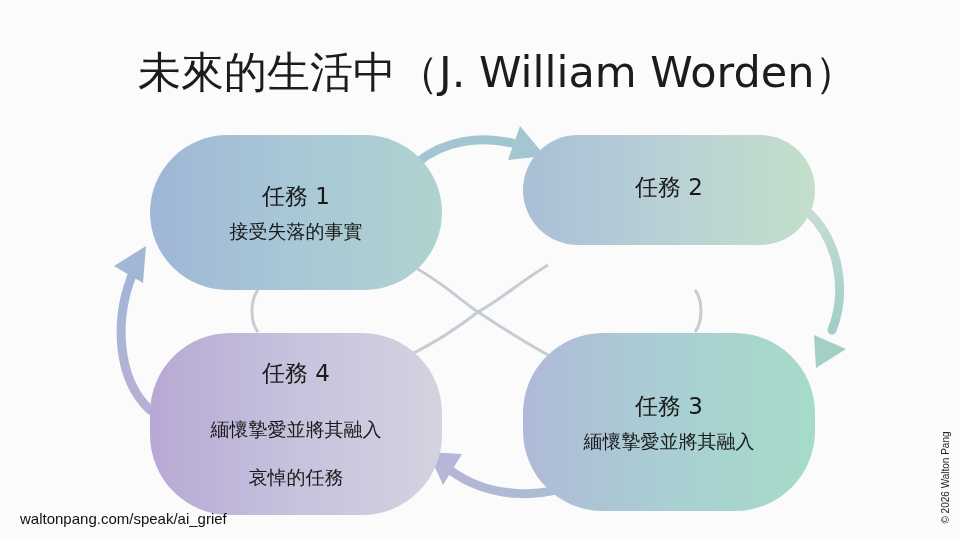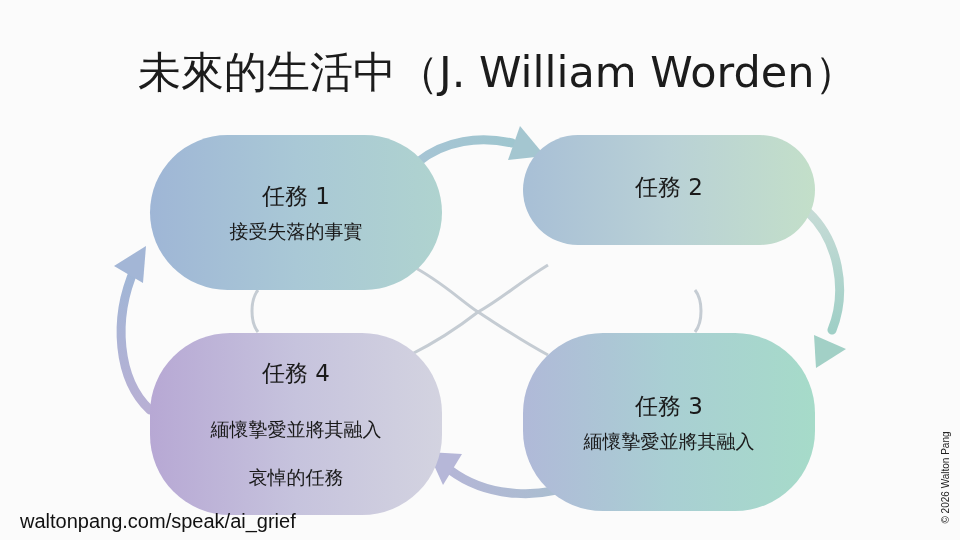--- a/index.html
+++ b/index.html
@@ -25,21 +25,21 @@
   .p1 { left: 150px; top: 135px; width: 292px; height: 155px;
         background: linear-gradient(90deg, #9fb6d6 0%, #a9c8d6 50%, #afd3cf 100%); }
   .p2 { left: 523px; top: 135px; width: 292px; height: 110px;
         background: linear-gradient(90deg, #a8bfd6 0%, #b9d1d6 50%, #c3dfc9 100%); }
   .p3 { left: 523px; top: 333px; width: 292px; height: 178px;
         background: linear-gradient(90deg, #b0b9d8 0%, #a9cfd3 50%, #a6dbc9 100%); }
   .p4 { left: 150px; top: 333px; width: 292px; height: 182px;
         background: linear-gradient(90deg, #b7a8d4 0%, #c6c3dd 50%, #d3d3e0 100%); gap: 8px; }
   .p4 .desc { line-height: 28px; margin-top: 12px; }
   .footer-url {
-    position: absolute; left: 20px; top: 510px; font-size: 20px;
+    position: absolute; left: 20px; top: 510px; font-size: 15px;
     font-family: "Liberation Sans", sans-serif; color: #111;
   }
   .copyright {
     position: absolute; left: 880px; top: 472px; width: 130px;
     transform: rotate(-90deg); transform-origin: center;
     font-size: 10px; font-family: "Liberation Sans", sans-serif; color: #222;
     white-space: nowrap; text-align: center;
   }
 </style>
 </head>

